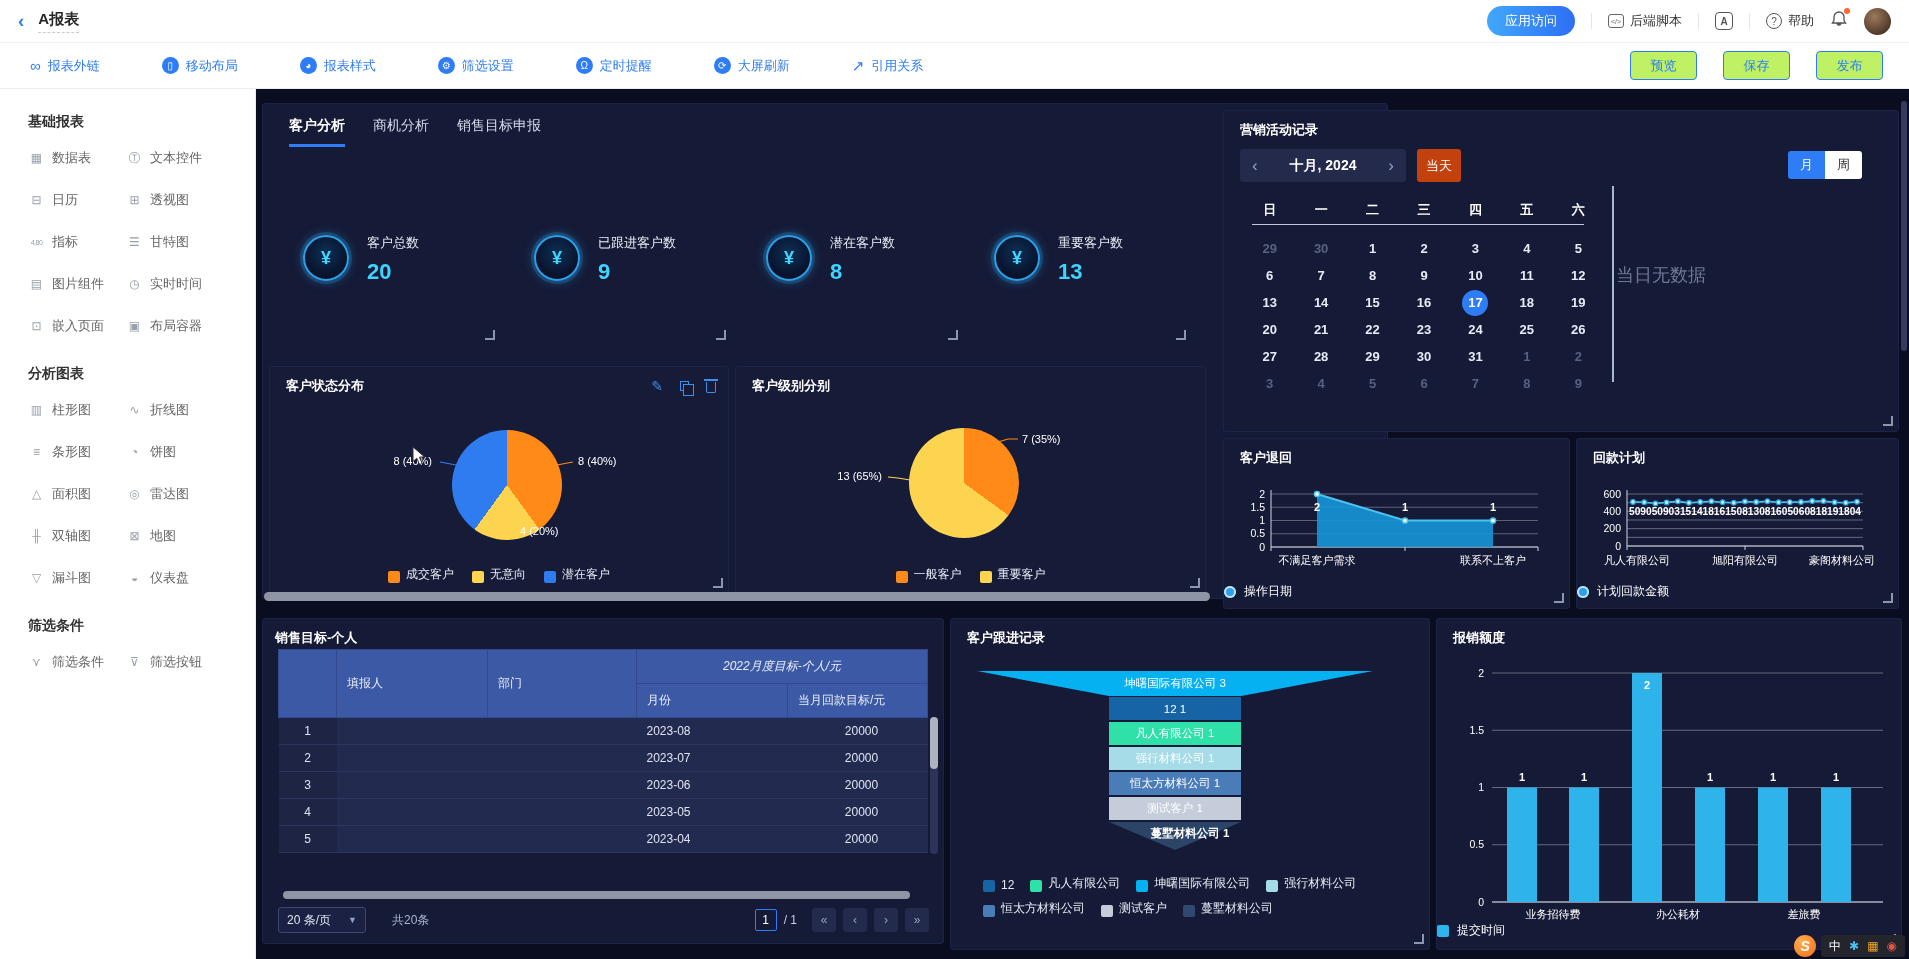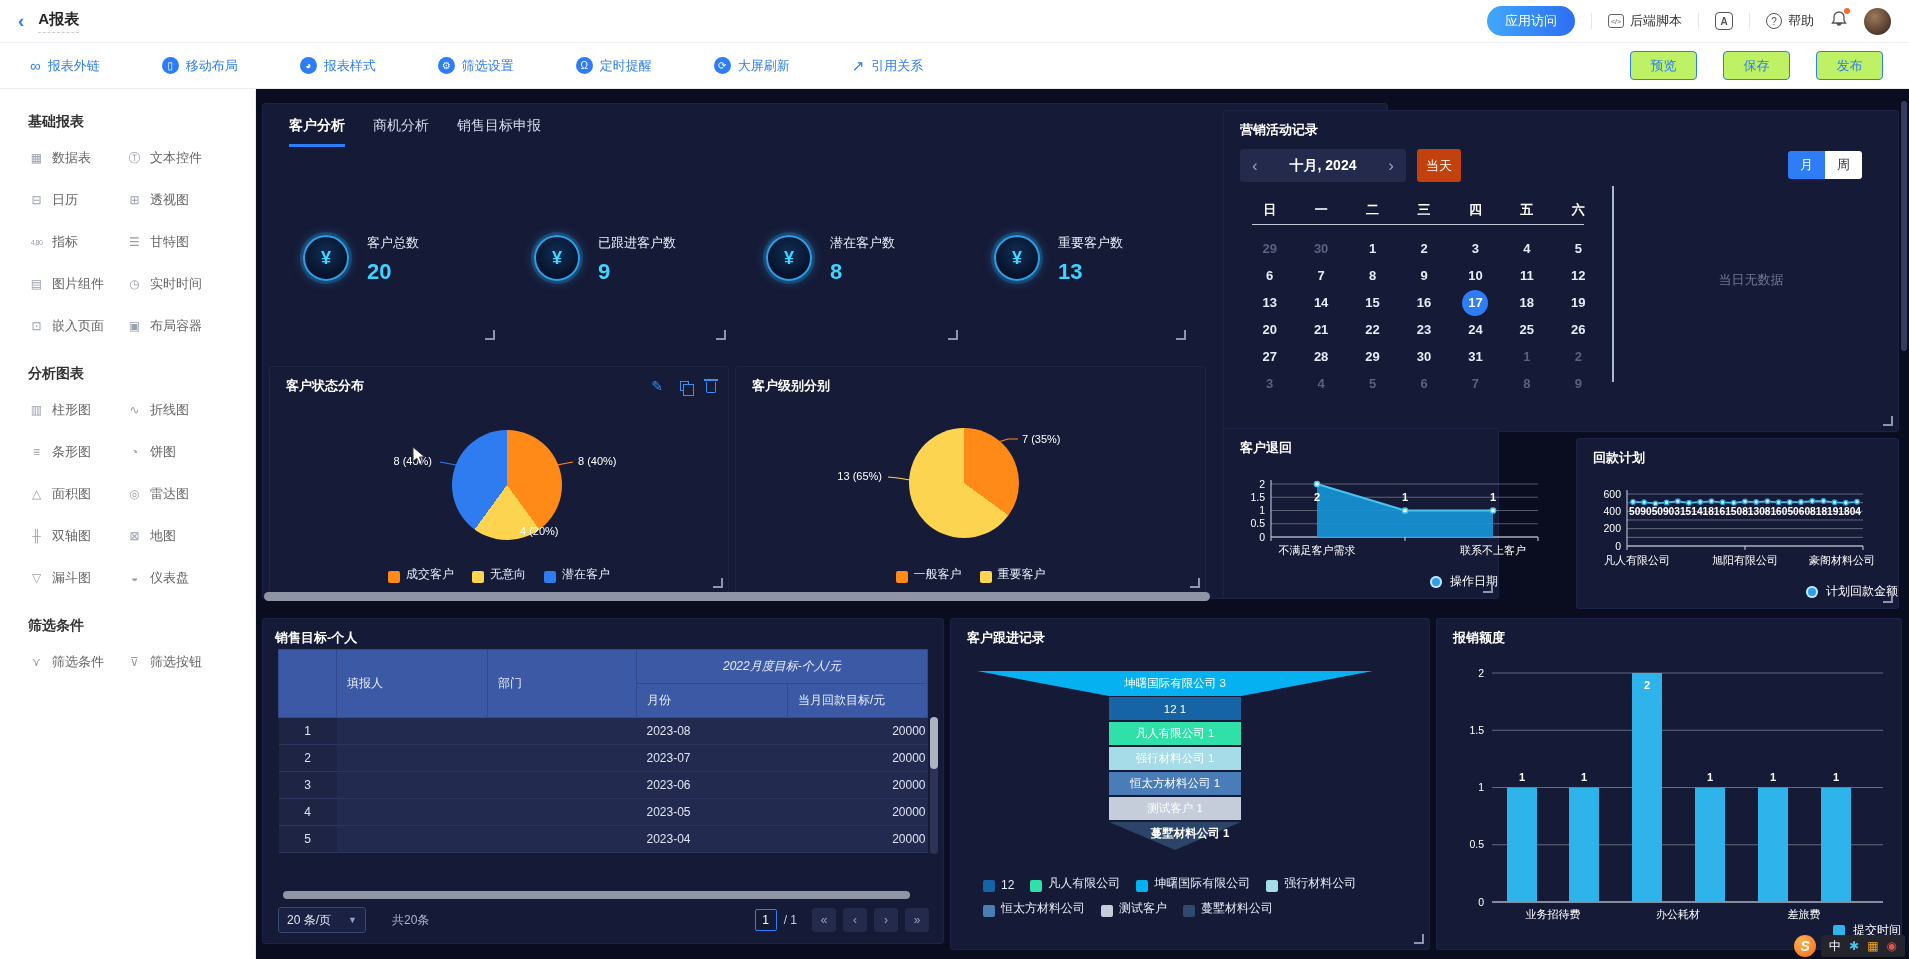--- a/index.html
+++ b/index.html
@@ -106,39 +106,39 @@
   .cal-week div { text-align:center; font-size:13px; font-weight:bold; color:#fff; }
   .cal-line { position:absolute; left:28px; top:113px; width:332px; height:1px; background:#dfe7f5; opacity:.85; }
   .cal-grid { position:absolute; left:20px; top:124px; width:360px; display:grid; grid-template-columns:repeat(7,1fr);
               grid-auto-rows:27px; }
   .cal-cell { display:flex; align-items:center; justify-content:center; font-size:13px; font-weight:bold;
               color:#e8ecf8; cursor:pointer; }
   .cal-cell.muted { color:#596080; }
   .cal-cell .sel { width:26px; height:26px; border-radius:50%; background:#2e7cf6; color:#fff;
                    display:flex; align-items:center; justify-content:center; }
   .cal-div { position:absolute; left:388px; top:75px; width:2px; height:196px; background:#cfe0f5; opacity:.8; }
-  .cal-empty { position:absolute; left:392px; right:12px; top:160px; text-align:center; color:#6f7894; font-size:13px; }
-
-  
-  #panel-return { left:967px; top:339px; width:276px; height:171px; }
+  .cal-empty { position:absolute; left:392px; right:12px; top:152px; text-align:left; color:#6f7894; font-size:18px; }
+
+  
+  #panel-return { left:967px; top:349px; width:347px; height:171px; }
   #panel-payment { left:1320px; top:349px; width:323px; height:171px; }
   .chart-svg { position:absolute; }
-  .chart-legend { position:absolute; bottom:8px; left:0; right:0; display:flex; justify-content:flex-end; gap:8px;
+  .chart-legend { position:absolute; bottom:8px; left:0; right:0; display:flex; justify-content:flex-start; gap:8px;
                   align-items:center; font-size:12px; color:#fff; }
 
   
   #panel-table { left:6px; top:529px; width:682px; height:326px; }
   .sales-table { position:absolute; left:15px; top:30px; border-collapse:collapse; table-layout:fixed; }
   .sales-table th { background:#3c59a6; color:#e9edf8; font-weight:normal; font-size:12px;
                     border:1px solid #33498f; padding:0 10px; height:34px; text-align:left; }
   .sales-table th.grp { text-align:center;font-style:italic; }
   .sales-table td { background:#232a50; color:#dfe4f2; font-size:12px; border-bottom:1px solid #2e355e;
                     padding:0 10px; height:27px; overflow:hidden; white-space:nowrap; }
   .sales-table td.idx { text-align:center; background:#1d2444; }
-  .sales-table td.num { text-align:right; padding-right:2px; }
+  .sales-table td.num { text-align:center; padding-right:2px; }
   .tbl-vscroll { position:absolute; left:667px; top:98px; width:8px; height:137px; background:#2c3357; border-radius:4px; }
   .tbl-vthumb { position:absolute; left:0; top:0; width:8px; height:52px; background:#aeb3c2; border-radius:4px; }
   .tbl-hscroll { position:absolute; left:20px; top:272px; width:627px; height:8px; background:#8f95a4; border-radius:4px; cursor:pointer; }
   .tbl-footer { position:absolute; left:15px; right:14px; top:287px; height:28px; display:flex; align-items:center; }
   .pg-size { width:88px; height:26px; border:1px solid #3a4673; background:#1b2142; border-radius:3px; color:#dfe4f2;
              font-size:12px; display:flex; align-items:center; justify-content:space-between; padding:0 8px; cursor:pointer; }
   .pg-caret { color:#8fa3c8; font-size:9px; }
   .pg-total { color:#aab4cf; font-size:12px; margin-left:26px; }
   .pg-right { margin-left:auto; display:flex; align-items:center; gap:7px; }
   .pg-cur { width:22px; height:22px; border:1px solid #2e7cf6; border-radius:2px; color:#fff; font-size:12px;

